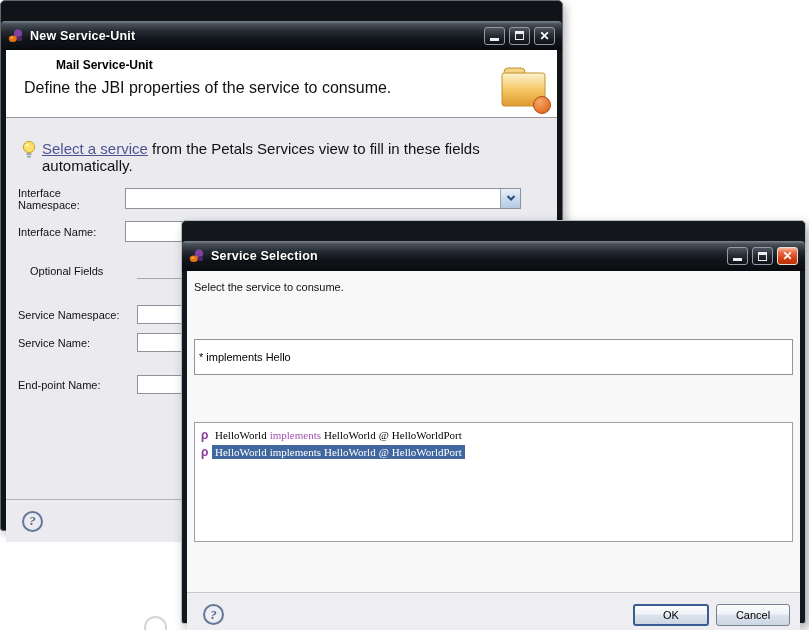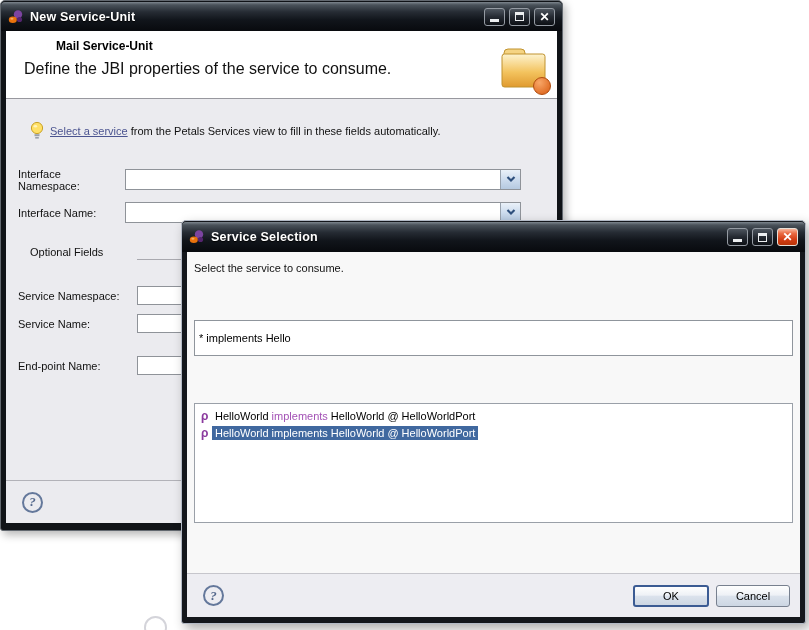--- a/index.html
+++ b/index.html
@@ -10,20 +10,21 @@
     -webkit-font-smoothing:none;
   }
   .win{position:absolute;box-sizing:border-box;border-radius:5px 5px 3px 3px;}
   .win *{box-sizing:border-box;}
 
   
   .titlebar{
     height:29px;display:flex;align-items:center;gap:6px;padding:4px 7px;
     background:linear-gradient(180deg,#7d868e 0%,#4a525a 10%,#262c34 34%,#11151b 62%,#080a0e 100%);
     border-radius:4px 4px 0 0;
+    margin-top:19px;
   }
   .titlebar .title{color:#ffffff;font-size:12.5px;font-weight:bold;letter-spacing:.2px;flex:1;
     text-shadow:0 1px 1px #000;}
   .tb-controls{display:flex;gap:4px;}
   .tb-btn{
     width:21px;height:18px;border:1px solid #959ba3;border-radius:3px;
     background:linear-gradient(180deg,#4d555e 0%,#262b33 48%,#0d1015 100%);
     display:flex;align-items:center;justify-content:center;cursor:default;
     padding:0;color:#fff;
   }
@@ -41,21 +42,21 @@
     background:#101317;border:1px solid #62686f;
     box-shadow:3px 4px 9px rgba(0,0,0,.28);
     padding:1px 0 0 0;
   }
   #win1 .win-client{margin:0 5px 6px;height:calc(100% - 30px - 6px);display:flex;flex-direction:column;background:#ebebef;}
   .wiz-header{background:#ffffff;height:68px;position:relative;border-bottom:1px solid #98989e;flex:none;padding:8px 10px 0 10px;}
   .wiz-header .h-title{font-size:12px;font-weight:bold;color:#000;padding-left:40px;}
   .wiz-header .h-desc{font-size:16px;color:#111;margin:7px 0 0 8px;}
   .folder-art{position:absolute;right:6px;top:10px;}
   .wiz-body{flex:1;position:relative;border-bottom:1px solid #b2b2b8;}
-  .banner{position:absolute;top:22px;left:24px;display:flex;align-items:center;gap:6px;font-size:11px;color:#111;}
+  .banner{position:absolute;top:22px;left:16px;display:flex;gap:6px;font-size:15px;color:#111;}
   .banner a{color:#4b5490;text-decoration:underline;cursor:pointer;}
   .frow{position:absolute;left:12px;display:flex;align-items:center;height:21px;}
   .frow label{font-size:11px;color:#111;}
   .frow.combo-row label{width:107px;}
   .frow.opt-row label{width:119px;}
   .combo{width:396px;height:21px;border:1px solid #8f9399;background:#ffffff;display:flex;}
   .combo .combo-text{flex:1;}
   .combo .combo-arrow{
     width:20px;border-left:1px solid #98a2ae;
     background:linear-gradient(180deg,#eaf1f9 0%,#cddcee 50%,#b5c9e0 100%);
@@ -79,21 +80,21 @@
     background:#14171c;border:1px solid #b3bac6;
     box-shadow:4px 5px 12px rgba(0,0,0,.32);
     padding:1px 0 0 0;
   }
   #win2 .win-client{margin:0 5px 6px;height:calc(100% - 30px - 6px);display:flex;flex-direction:column;background:#f8f8f8;gap:40px;}
   .prompt{padding:10px 7px 6px 7px;font-size:11px;color:#111;flex:none;}
   .filter-input{margin:0 7px;height:36px;border:1px solid #8f959c;background:#fff;font-size:11px;padding:0 4px;font-family:inherit;flex:none;}
   .svc-list{margin:7px 7px 2px 7px;flex:1;background:#ffffff;border:1px solid #9aa0a8;padding-top:3px;overflow:hidden;}
   .svc-item{height:17px;display:flex;align-items:center;padding-left:6px;font-size:11px;color:#000;cursor:default;}
   .svc-item .svc-icon{color:#8b3a9e;font-weight:bold;font-size:12px;width:11px;flex:none;line-height:1;}
-  .svc-item .txt{display:flex;padding:1px 3px;white-space:pre;}
+  .svc-item .txt{display:flex;padding:1px 3px;white-space:pre;font-family:Liberation Serif, serif;}
   .svc-item .txt span{margin-right:3px;}
   .svc-item .txt span:last-child{margin-right:0;}
   .svc-item .kw{color:#a351b5;}
   .svc-item.selected .txt{background:#40689f;}
   .svc-item.selected .txt span{color:#ffffff;}
   .dlg-footer{height:44px;flex:none;margin-top:8px;background:#ededf2;border-top:1px solid #c6c6cc;
     display:flex;align-items:center;padding:0 10px 0 16px;}
   .btn-group{margin-left:auto;display:flex;gap:7px;}
   .push-btn{
     width:74px;height:22px;font-size:11px;font-family:inherit;color:#000;

